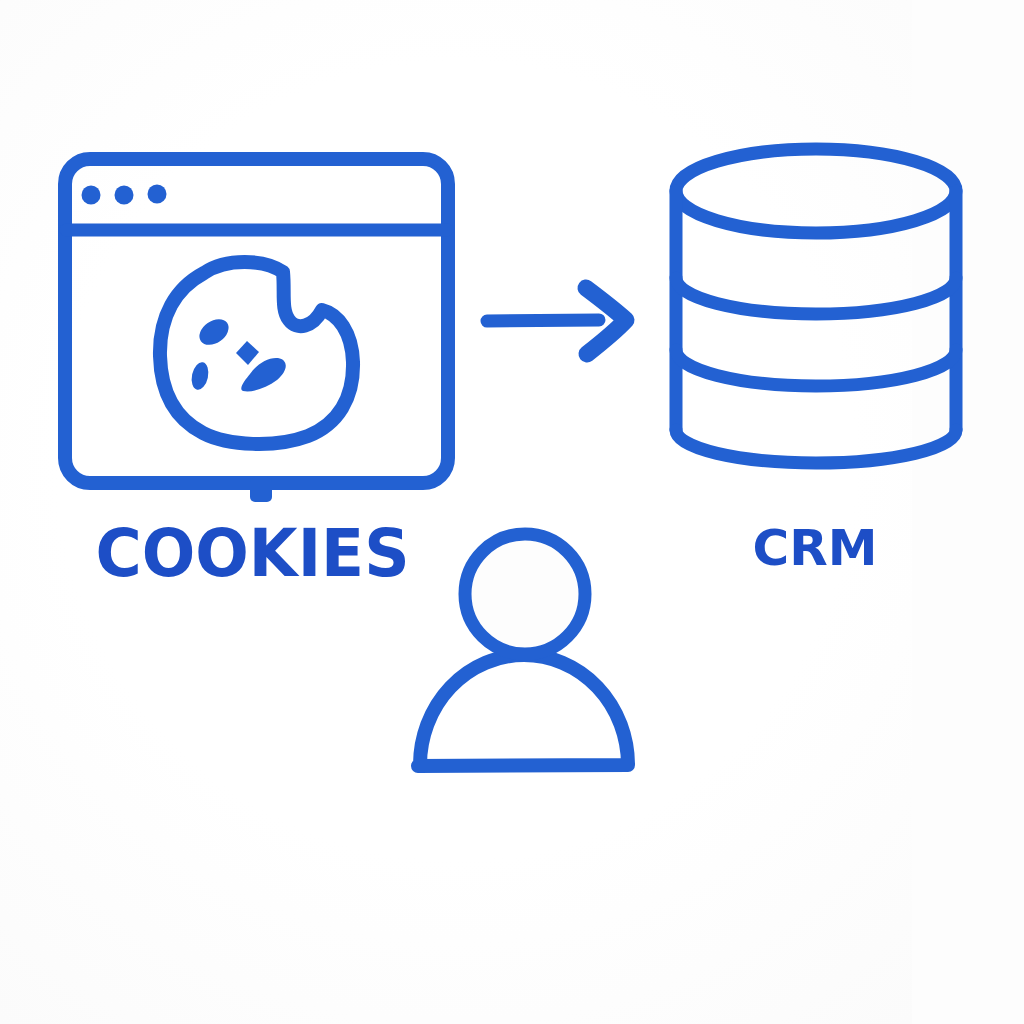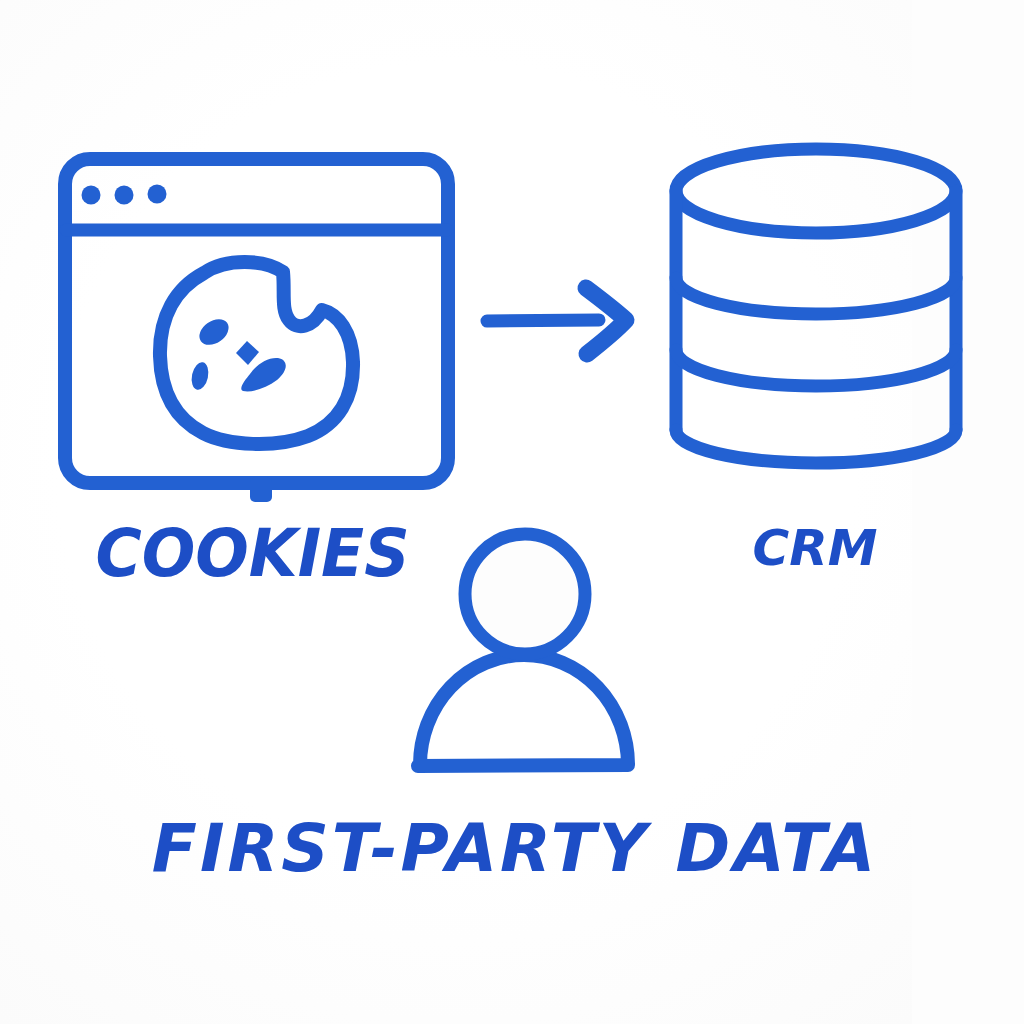--- a/index.html
+++ b/index.html
@@ -14,21 +14,20 @@
     height: 1024px;
     background: var(--bg);
     overflow: hidden;
     font-family: "DejaVu Sans", "Liberation Sans", sans-serif;
   }
   .canvas {
     position: relative;
     width: 912px;
     height: 1024px;
     background: radial-gradient(circle at 50% 45%, #ffffff 55%, #fbfbfb 100%);
-    font-style: italic;
   }
   svg.art {
     position: absolute;
     left: 0; top: 0;
     width: 1024px;
     height: 1024px;
     color: var(--ink);
   }
   .stroke {
     fill: none;
@@ -113,15 +112,14 @@
       <path class="stroke" stroke-width="14" d="M 420 765 A 104 110 0 0 1 628 765 L 418 766 Z"></path>
       <circle class="stroke fill-bg" cx="525" cy="594" r="60" stroke-width="13"></circle>
     </g>
 
   </svg>
 
   <div class="label label-cookies">COOKIES</div>
 
   <div class="label label-crm">CRM</div>
 
-  <div class="label label-fpd">FIRST-PARTY DATA</div>
 
 </div>
 
 </body></html>

